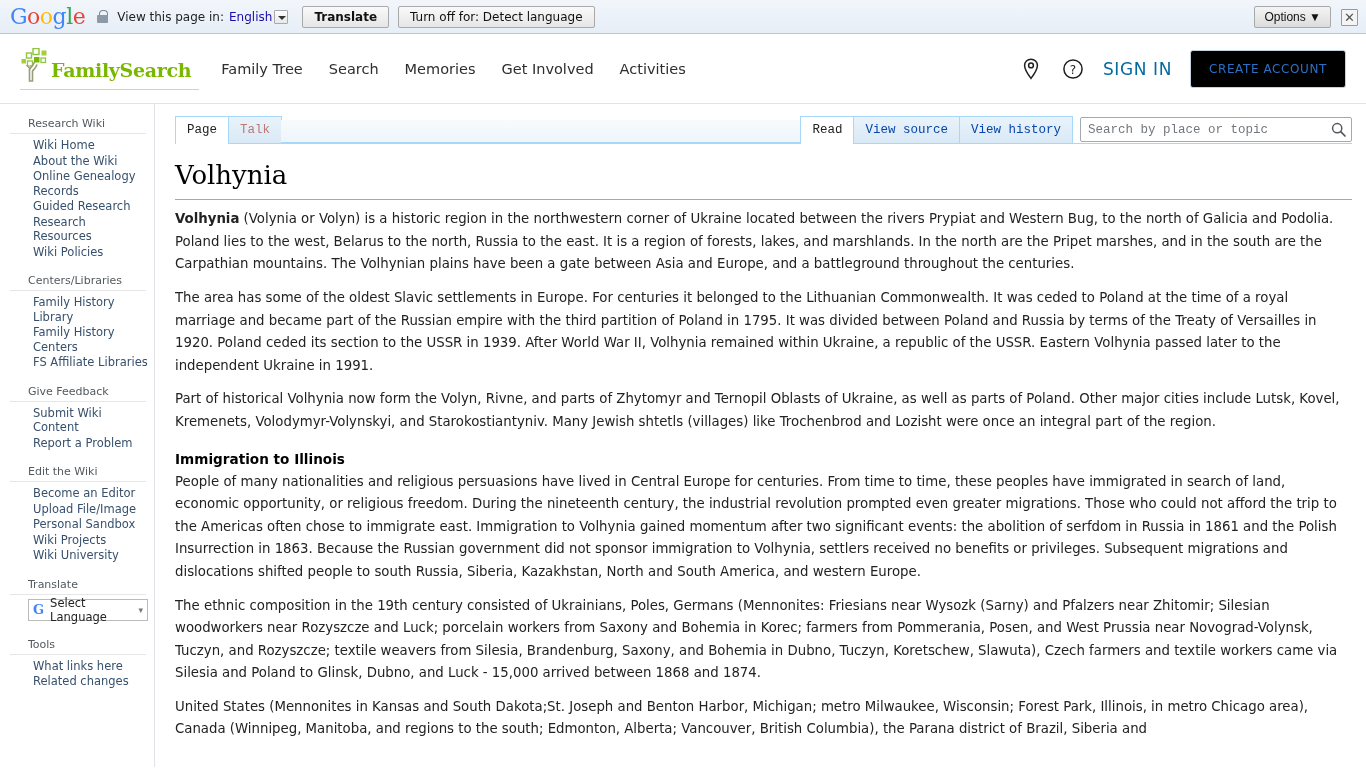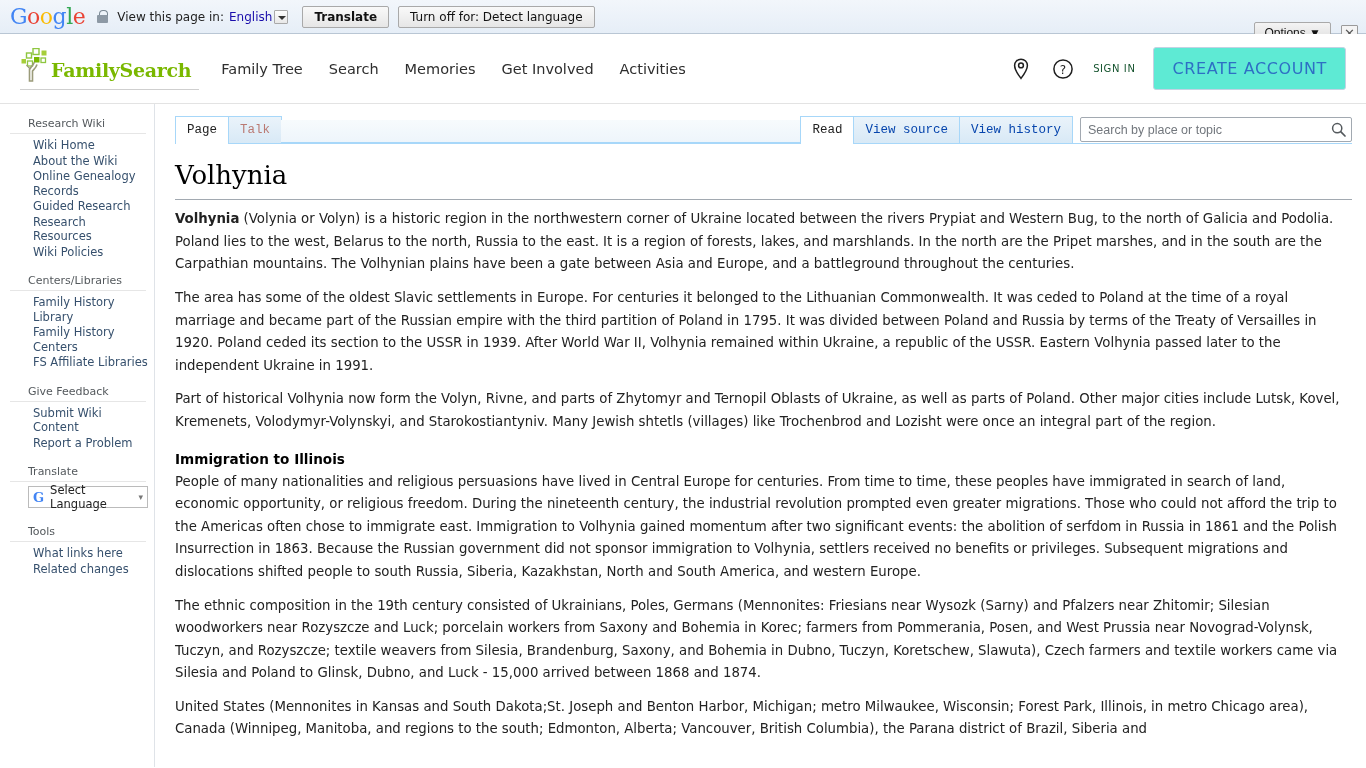--- a/index.html
+++ b/index.html
@@ -101,21 +101,21 @@
     padding: 3px 11px;
     margin-right: 9px;
     cursor: pointer;
     font-family: "DejaVu Sans", "Liberation Sans", sans-serif;
     white-space: nowrap;
   }
   .gt-btn.primary { font-weight: bold; }
 
   .gt-right {
     position: absolute;
-    right: 8px; top: 16px;
+    right: 8px; top: 0;
     height: 34px;
     display: flex;
     align-items: center;
   }
   .gt-options {
     font-size: 12px;
     color: #111;
     background: linear-gradient(to bottom,#f4f4f4,#dcdcdc);
     border: 1px solid #a9a9a9;
     border-radius: 2px;
@@ -187,37 +187,37 @@
     display: flex;
     align-items: center;
     gap: 18px;
   }
   .fs-icon-btn {
     width: 24px; height: 24px;
     display: flex; align-items: center; justify-content: center;
     cursor: pointer;
   }
   .fs-signin {
-    font-size: 10px;
-    color: #14532d;
+    font-size: 17px;
+    color: #0369a1;
     letter-spacing: 0.6px;
     cursor: pointer;
     text-decoration: none;
     white-space: nowrap;
     text-align: right;
   }
   .fs-create {
-    font-size: 16px;
+    font-size: 12px;
     color: #2e6fc4;
     letter-spacing: 0.6px;
     border: 1px solid #c3d2e3;
     border-radius: 3px;
     padding: 11px 18px;
     cursor: pointer;
-    background: #5eead4;
+    background: #000000;
     white-space: nowrap;
   }
 
   
   .page {
     display: flex;
     height: calc(768px - 34px - 71px);
     background: #fff;
   }
 
@@ -330,21 +330,21 @@
     width: 272px;
   }
   .search-input {
     width: 272px;
     height: 25px;
     border: 1px solid #a2a9b1;
     border-radius: 2px;
     font-size: 12.5px;
     padding: 0 26px 0 7px;
     color: #222;
-    font-family: Liberation Sans, sans-serif;
+    font-family: Liberation Mono, monospace;
     background: #fff;
   }
   .search-input::placeholder { color: #72777d; }
   .search-icon {
     position: absolute;
     right: 6px; top: 5px;
     width: 15px; height: 15px;
     cursor: pointer;
   }
 
@@ -467,20 +467,30 @@
     </div>
 
     <div class="side-group">
       <div class="side-head">Give Feedback</div>
       <ul class="side-list">
         <li><a>Submit Wiki Content</a></li>
         <li><a>Report a Problem</a></li>
       </ul>
     </div>
 
+    <div class="side-group">
+      <div class="side-head">Edit the Wiki</div>
+      <ul class="side-list">
+        <li><a>Become an Editor</a></li>
+        <li><a>Upload File/Image</a></li>
+        <li><a>Personal Sandbox</a></li>
+        <li><a>Wiki Projects</a></li>
+        <li><a>Wiki University</a></li>
+      </ul>
+    </div>
 
     <div class="side-group">
       <div class="side-head">Translate</div>
       <div class="lang-select">
         <span class="g-mark">G</span>
         <span class="lang-select-label">Select Language</span>
         <span class="lang-select-caret">▾</span>
       </div>
     </div>
 

